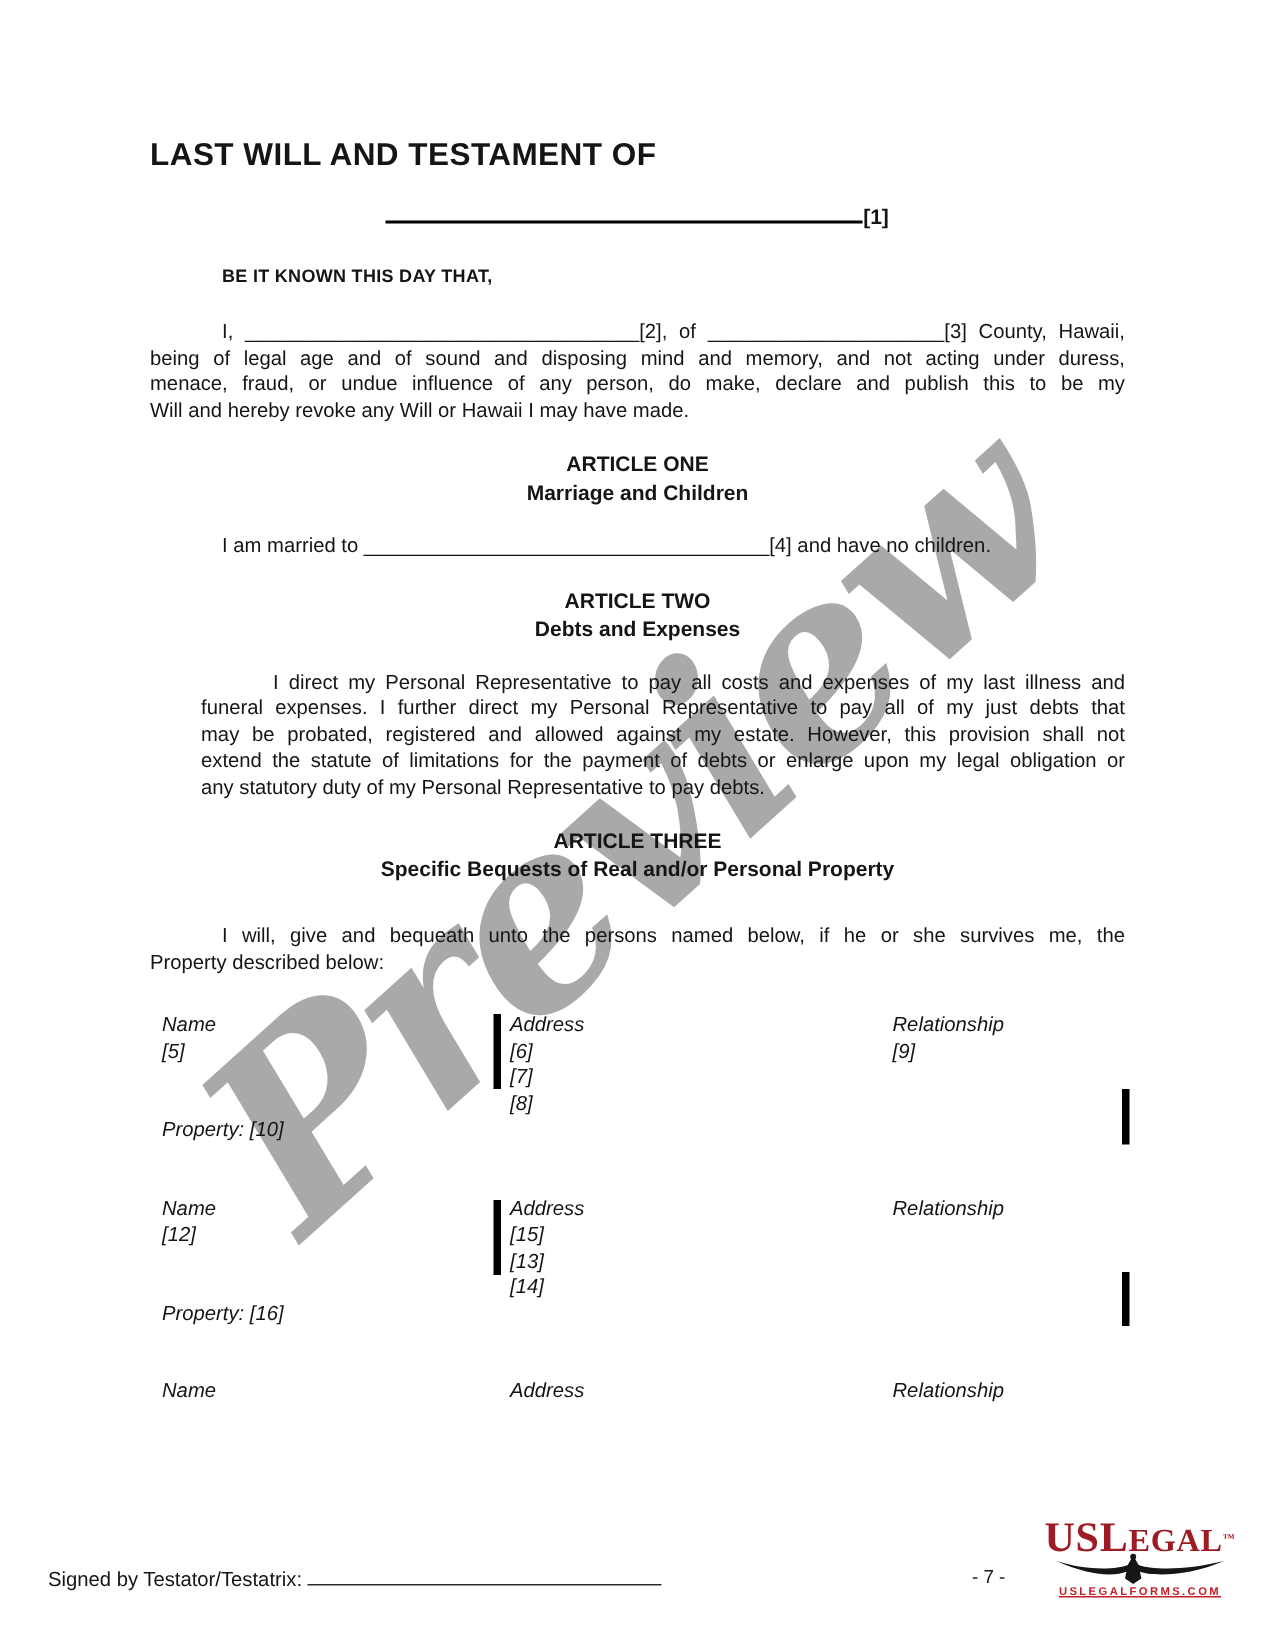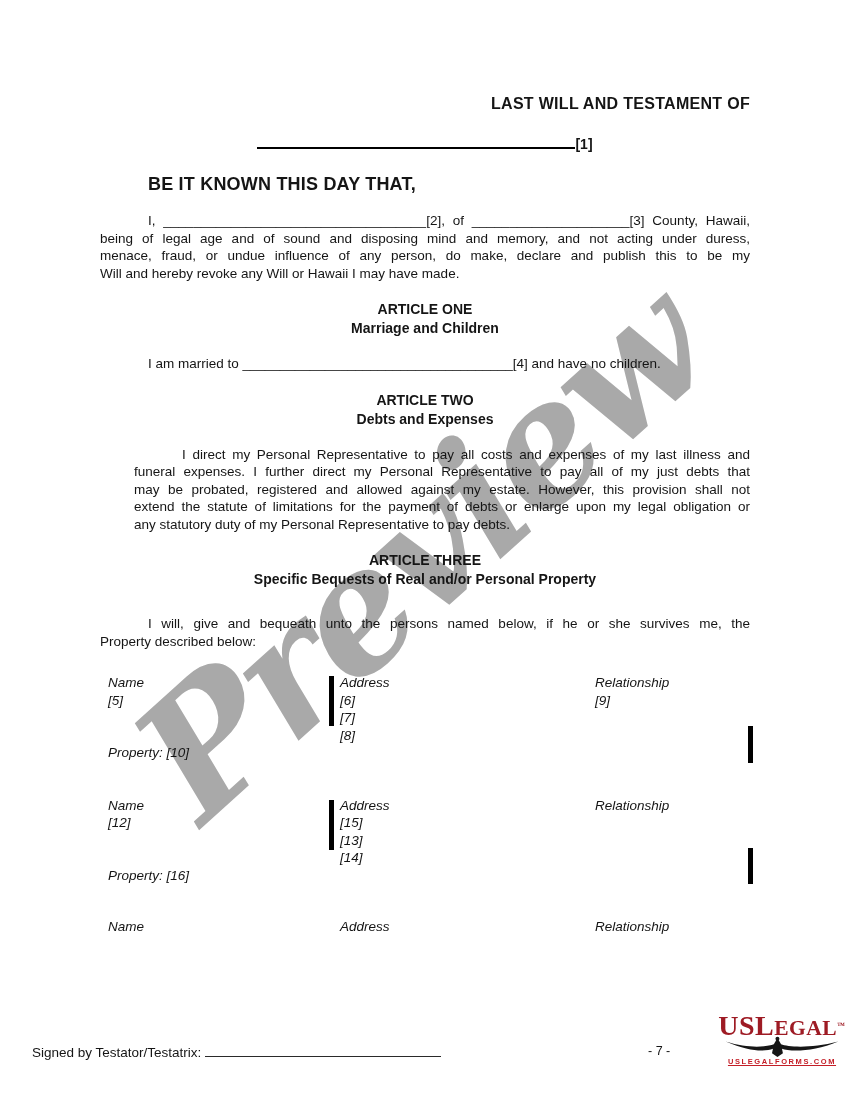--- a/index.html
+++ b/index.html
@@ -17,24 +17,24 @@
     font-size:168px; line-height:168px; letter-spacing:-6px;
     color:#a9a9a9;
     transform:rotate(-42deg);
     user-select:none; white-space:nowrap;
   }
   
   .content {
     position:absolute; left:100px; top:0; width:650px; z-index:1;
     font-size:13.5px; line-height:17.5px;
   }
-  .doc-title { margin:94px 0 0 0; text-align:right; font-weight:bold; font-size:16px; line-height:20px; letter-spacing:.3px; }
+  .doc-title { margin:94px 0 0 0; text-align:left; font-weight:bold; font-size:21px; line-height:20px; letter-spacing:.3px; }
   .testator-line { margin:18px 0 0 0; text-align:center; font-weight:bold; font-size:14px; line-height:20px; }
   .blank-long { display:inline-block; width:318px; height:15px; border-bottom:2.5px solid #000; vertical-align:baseline; }
-  .salutation { margin:21px 0 0 0; padding-left:48px; font-weight:bold; font-size:18px; line-height:18px; letter-spacing:.2px; }
+  .salutation { margin:21px 0 0 0; padding-left:48px; font-weight:bold; font-size:12px; line-height:18px; letter-spacing:.2px; }
   .para { margin:0; }
   .para-opening { margin-top:19px; }
   .jline { text-align:justify; text-align-last:justify; }
   .jline.first { text-indent:48px; }
   .lastline { text-align:left; }
   .article-head { margin:18px 0 0 0; text-align:center; font-weight:bold; font-size:14px; line-height:19px; }
   .article-head.a3 { margin-top:18px; }
   .married-line { margin:17px 0 0 0; padding-left:48px; }
   .para-two { margin-top:17px;margin-left:34px; }
   .para-three { margin-top:26px; }
@@ -48,21 +48,21 @@
   
   .rbar { position:absolute; width:5px; background:#000; z-index:2; }
   .rbar-a { left:329px; top:676px; height:50px; }
   .rbar-b { left:748px; top:726px; height:37px; }
   .rbar-c { left:329px; top:800px; height:50px; }
   .rbar-d { left:748px; top:848px; height:36px; }
   
   .signed-line { position:absolute; left:32px; top:1042px; z-index:1; font-size:13.5px; line-height:18px; }
   .blank-sign { display:inline-block; width:236px; height:14px; border-bottom:1.5px solid #2a2a2a; vertical-align:baseline; margin-left:4px; }
   .page-num { position:absolute; left:648px; top:1044px; z-index:1; font-size:12.5px; }
-  .logo { position:absolute; left:716px; top:1012px; width:132px; z-index:1; text-align:center; }
+  .logo { position:absolute; left:694px; top:1012px; width:132px; z-index:1; text-align:center; }
   .logo-text {
     font-family:"Liberation Serif","DejaVu Serif",serif; font-weight:bold;
     color:#9e1b24; font-size:28px; line-height:27px; letter-spacing:.5px; white-space:nowrap;
   }
   .logo-text .small { font-size:21.5px; }
   .logo-tm { font-size:8px; vertical-align:top; color:#9e1b24; }
   .logo-wings { display:block; margin:-7px auto 0 auto; }
   .logo-site {
     margin-top:-2px; color:#c41e27; font-size:7.5px; font-weight:bold;
     letter-spacing:1.6px; font-family:"Liberation Sans",sans-serif; white-space:nowrap;text-decoration:underline;

